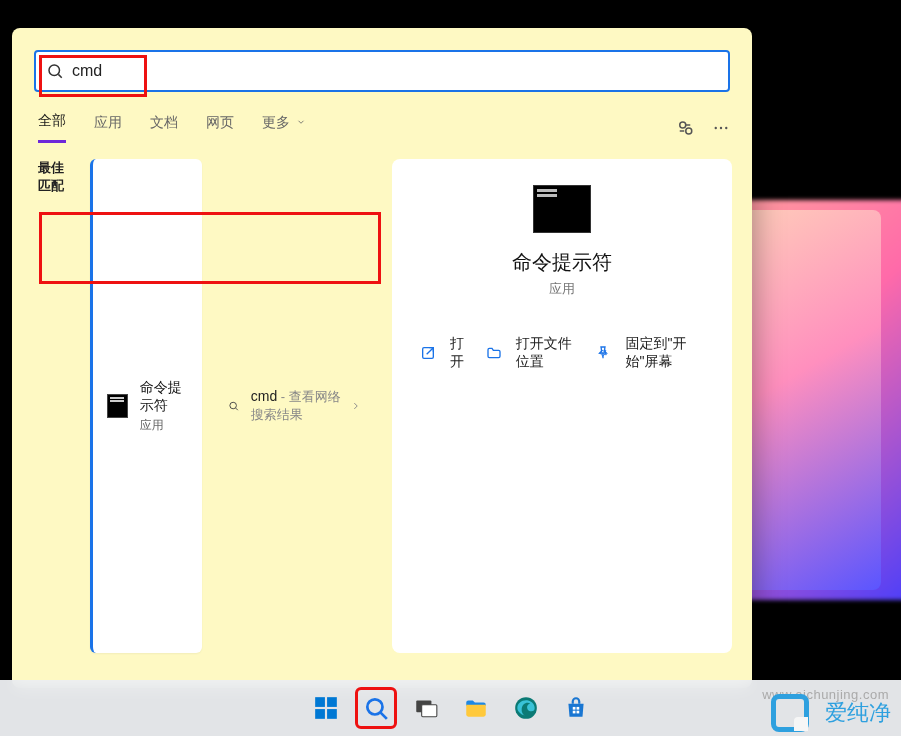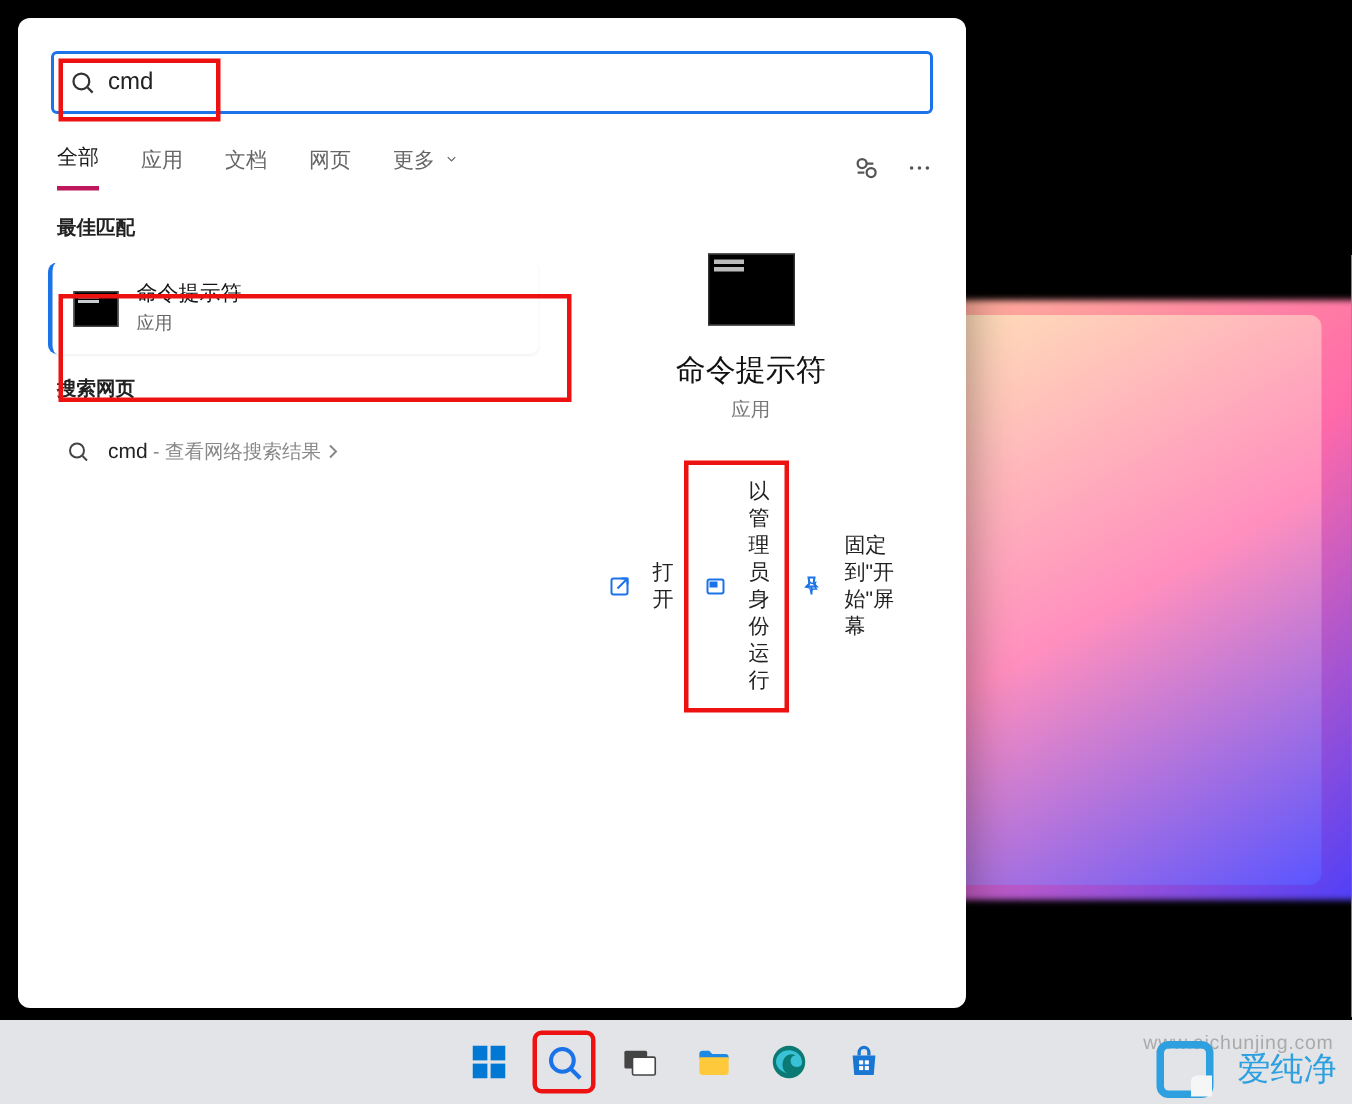--- a/index.html
+++ b/index.html
@@ -1,34 +1,34 @@
 <!DOCTYPE html>
 <html><head>
 <meta charset="utf-8">
 <style>
 *{box-sizing:border-box;margin:0;padding:0;font-family:"Segoe UI","Microsoft YaHei",sans-serif}
 body{width:901px;height:736px;background:#000;position:relative;overflow:hidden}
 .bg{position:absolute;right:-40px;top:200px;width:320px;height:400px;border-radius:12px;
  background:linear-gradient(140deg,#ffb199 0%,#ff6aa9 45%,#3f3bff 100%);filter:blur(2px)}
 .bg2{position:absolute;right:20px;top:210px;width:260px;height:380px;border-radius:8px;
  background:linear-gradient(150deg,#ffe1b8 0%,#ff8fbe 50%,#5a55ff 100%)}
-.panel{position:absolute;left:12px;top:12px;width:632px;height:660px;background:#ffffff;border-radius:8px;box-shadow:0 8px 32px rgba(0,0,0,.4);overflow:hidden}
+.panel{position:absolute;left:12px;top:28px;width:740px;height:660px;background:#fef9c3;border-radius:8px;box-shadow:0 8px 32px rgba(0,0,0,.4);overflow:hidden}
 .search-wrap{padding:22px 22px 0 22px}
 .search{height:42px;border:2px solid #1a73e8;border-radius:4px;background:#fff;display:flex;align-items:center;padding:0 10px;gap:8px}
 .search .si{width:18px;height:18px;color:#333}
 .search input{border:none;outline:none;font-size:16px;flex:1;background:transparent;color:#222}
 .hi-search{position:absolute;left:27px;top:27px;width:108px;height:42px;border:3px solid #e11;pointer-events:none}
 .tabs{display:flex;gap:28px;padding:20px 26px 0 26px;align-items:center;font-size:14px;color:#666;position:relative}
 .tabs .tab{padding-bottom:10px;cursor:pointer}
-.tabs .tab.active{color:#1a1a1a;border-bottom:3px solid #be185d}
+.tabs .tab.active{color:#1a1a1a;border-bottom:3px solid #6d28d9}
 .tabs .chev{width:10px;height:10px;display:inline-block;margin-left:2px}
 .tabs .right{position:absolute;right:22px;display:flex;gap:18px;align-items:center;color:#555}
 .tabs .ic{width:18px;height:18px}
 .body{display:flex;padding:16px 20px 22px 20px;gap:18px;height:calc(100% - 128px)}
-.left{width:342px;display:flex;flex-direction:column;gap:14px}
+.left{width:342px;display:flex;flex-direction:row;gap:14px}
 .sect-h{font-size:13px;font-weight:600;color:#222;padding-left:6px}
 .best{background:#fff;border-radius:6px;border-left:3px solid #1a73e8;padding:12px 14px;display:flex;gap:12px;align-items:center;box-shadow:0 1px 2px rgba(0,0,0,.05)}
 .best .thumb{width:30px;height:24px;background:#000;border:1px solid #444;position:relative}
 .best .thumb::after{content:"";position:absolute;left:2px;top:2px;width:14px;height:2px;background:#ccc;box-shadow:0 3px 0 #ccc}
 .best .txt .t1{font-size:14px;color:#111}
 .best .txt .t2{font-size:12px;color:#666;margin-top:2px}
 .hi-best{position:absolute;left:27px;top:184px;width:342px;height:72px;border:3px solid #e11;pointer-events:none}
 .web-item{display:flex;align-items:center;padding:10px 12px;border-radius:6px;cursor:pointer}
 .web-item .l{display:flex;align-items:center;gap:12px;font-size:14px;color:#222}
 .web-item .sub{color:#888;font-size:13px}
@@ -99,21 +99,20 @@
   <div class="body">
     <div class="left">
       <div class="sect-h">最佳匹配</div>
       <div class="best">
         <div class="thumb"></div>
         <div class="txt">
           <div class="t1">命令提示符</div>
           <div class="t2">应用</div>
         </div>
       </div>
-      <div class="sect-h">搜索网页</div>
       <div class="web-item">
         <div class="l">
           <svg class="sicn" viewBox="0 0 24 24" fill="none" stroke="currentColor" stroke-width="2">
               <circle cx="11" cy="11" r="7"></circle>
               <line x1="21" y1="21" x2="16.5" y2="16.5"></line>
             </svg>
           <span><span>cmd</span><span class="sub"> - 查看网络搜索结果</span></span>
         </div>
         <svg class="chv sicn" viewBox="0 0 24 24" fill="none" stroke="currentColor" stroke-width="2">
             <polyline points="9 18 15 12 9 6"></polyline>
@@ -126,27 +125,25 @@
       <h2>命令提示符</h2>
       <div class="sub">应用</div>
       <div class="actions">
         <div class="act">
           <svg class="ai" viewBox="0 0 24 24" fill="none" stroke="currentColor" stroke-width="2">
               <rect x="4" y="4" width="16" height="16" rx="2"></rect>
               <path d="M10 14 L20 4 M14 4h6v6"></path>
             </svg>
           <span>打开</span>
         </div>
-        <div class="act" style="position:relative">
-          <div class="hi-run" style="left:-3px;top:-3px;right:-3px;bottom:-3px"></div>
+        <div class="act">
           <svg class="ai" viewBox="0 0 24 24" fill="none" stroke="currentColor" stroke-width="2">
-              <rect x="4" y="5" width="16" height="14" rx="2"></rect>
-              <rect x="7" y="8" width="6" height="4" fill="currentColor"></rect>
-            </svg>
-          <span>以管理员身份运行</span>
+              <path d="M3 7a2 2 0 0 1 2-2h4l2 3h8a2 2 0 0 1 2 2v7a2 2 0 0 1-2 2H5a2 2 0 0 1-2-2z"></path>
+            </svg>
+          <span>打开文件位置</span>
         </div>
         <div class="act">
           <svg class="ai" viewBox="0 0 24 24" fill="none" stroke="currentColor" stroke-width="2">
               <path d="M12 2l3 6 6 1-4.5 4 1 6-5.5-3-5.5 3 1-6L3 9l6-1z" transform="rotate(45 12 12) scale(.6) translate(8 8)"></path>
               <path d="M9 3h6l-1 6 3 3H7l3-3z M12 12v8"></path>
             </svg>
           <span>固定到"开始"屏幕</span>
         </div>
       </div>
     </div>

